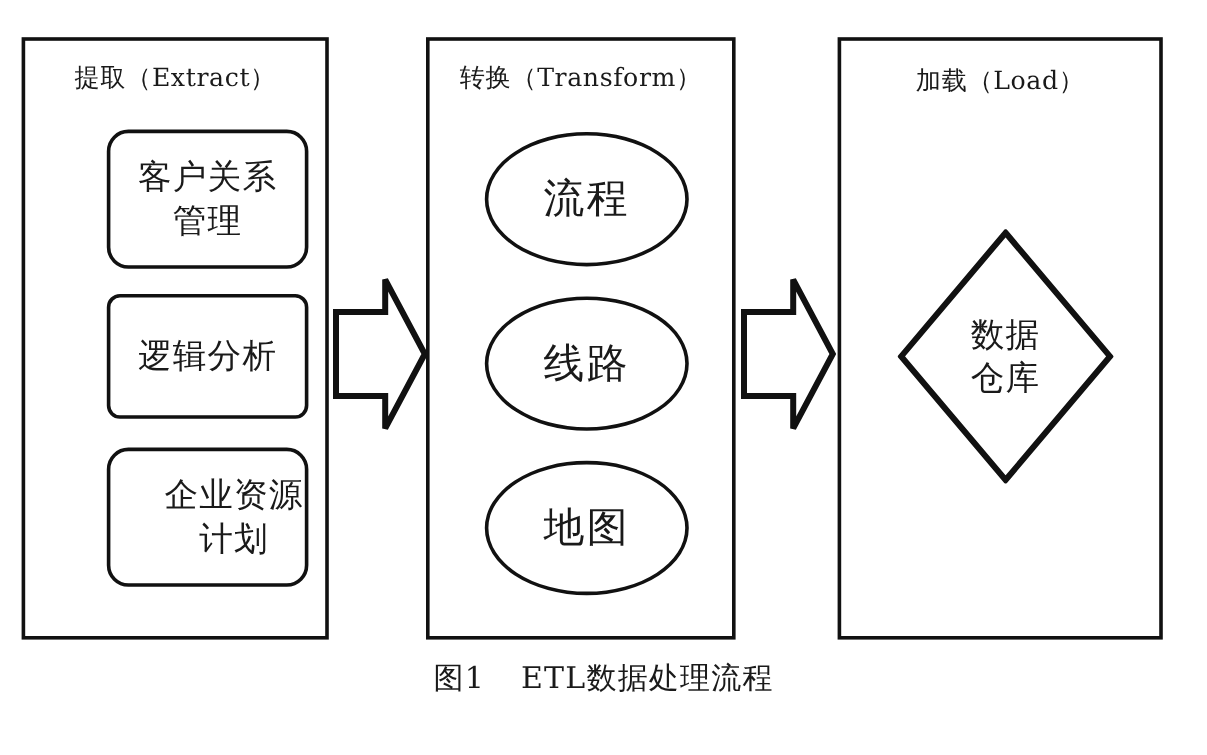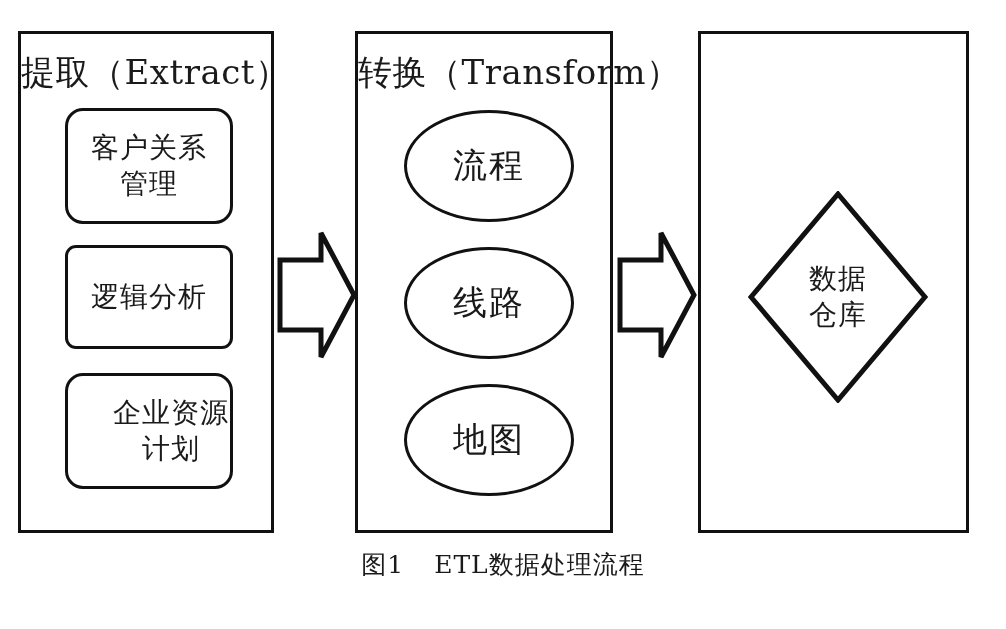--- a/index.html
+++ b/index.html
@@ -35,41 +35,42 @@
   #stage-extract   { left: 18px;  top: 31px; width: 256px; height: 502px; }
   #stage-transform { left: 355px; top: 31px; width: 258px; height: 502px; padding-left: 24px; }
   #stage-load      { left: 698px; top: 31px; width: 271px; height: 502px; }
 
   .stage-title {
     position: absolute;
     left: 0;
     right: 0;
     top: 20px;
     text-align: center;
-    font-size: 34px;
+    font-size: 21px;
     line-height: 1.1;
     letter-spacing: 0.5px;
     white-space: nowrap;
   }
   #stage-load .stage-title { top: 22px; }
 
   
   .source-box {
     position: absolute;
     box-sizing: border-box;
     border: 3px solid #111111;
     border-radius: 18px;
     background: #ffffff;
     display: flex;
     align-items: center;
     justify-content: center;
     text-align: center;
     font-size: 28px;
     line-height: 1.28;
     letter-spacing: 1px;
+    margin-left: 24px;
   }
   .source-box-label { display: block; }
 
   #source-box-crm { left: 44px; top: 74px;  width: 168px; height: 116px; }
   #source-box-la  { left: 44px; top: 211px; width: 168px; height: 104px; border-radius: 11px; }
   #source-box-erp { left: 44px; top: 339px; width: 168px; height: 116px; padding-left: 44px; }
 
   
   .transform-ellipse {
     position: absolute;
@@ -184,20 +185,21 @@
     </div>
   </div>
 
   <div class="block-arrow" id="arrow-transform-to-load">
     <svg viewBox="0 0 80 130" preserveAspectRatio="none" aria-hidden="true">
       <polygon points="3,30 44,30 44,3 77,65 44,127 44,100 3,100" fill="#ffffff" stroke="#111111" stroke-width="5" stroke-linejoin="miter"></polygon>
     </svg>
   </div>
 
   <div class="stage-box" id="stage-load">
+    <div class="stage-title">加载（Load）</div>
 
     <div id="diamond-warehouse">
       <svg class="diamond-svg" viewBox="0 0 180 212" preserveAspectRatio="none" aria-hidden="true">
         <polygon points="90,3 177,106 90,209 3,106" fill="#ffffff" stroke="#111111" stroke-width="5" stroke-linejoin="miter"></polygon>
       </svg>
       <div class="diamond-label">
         <span>数据<br>仓库</span>
       </div>
     </div>
   </div>

